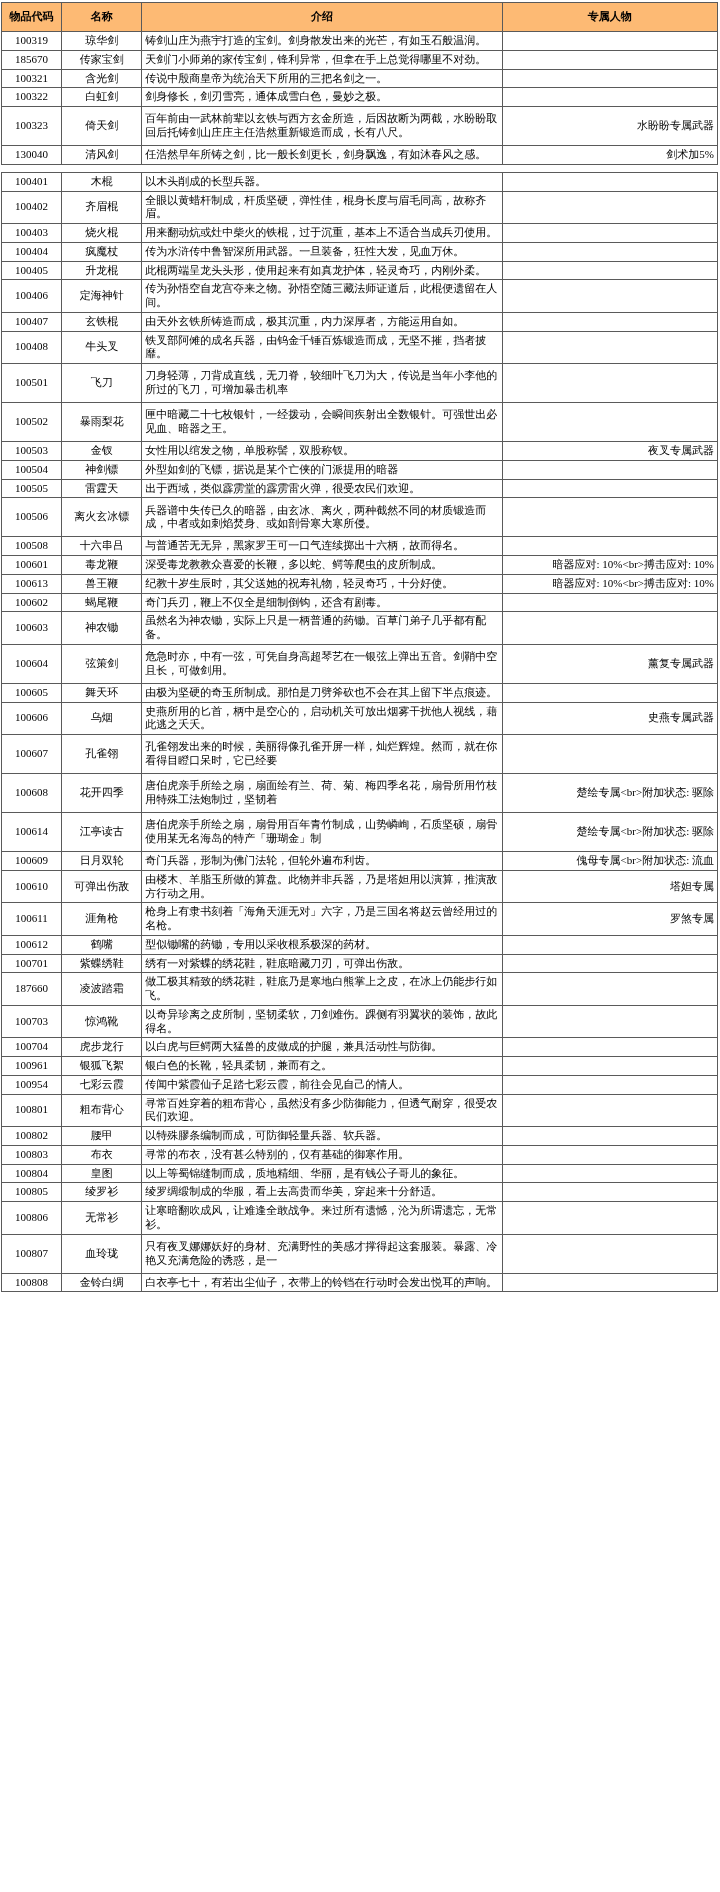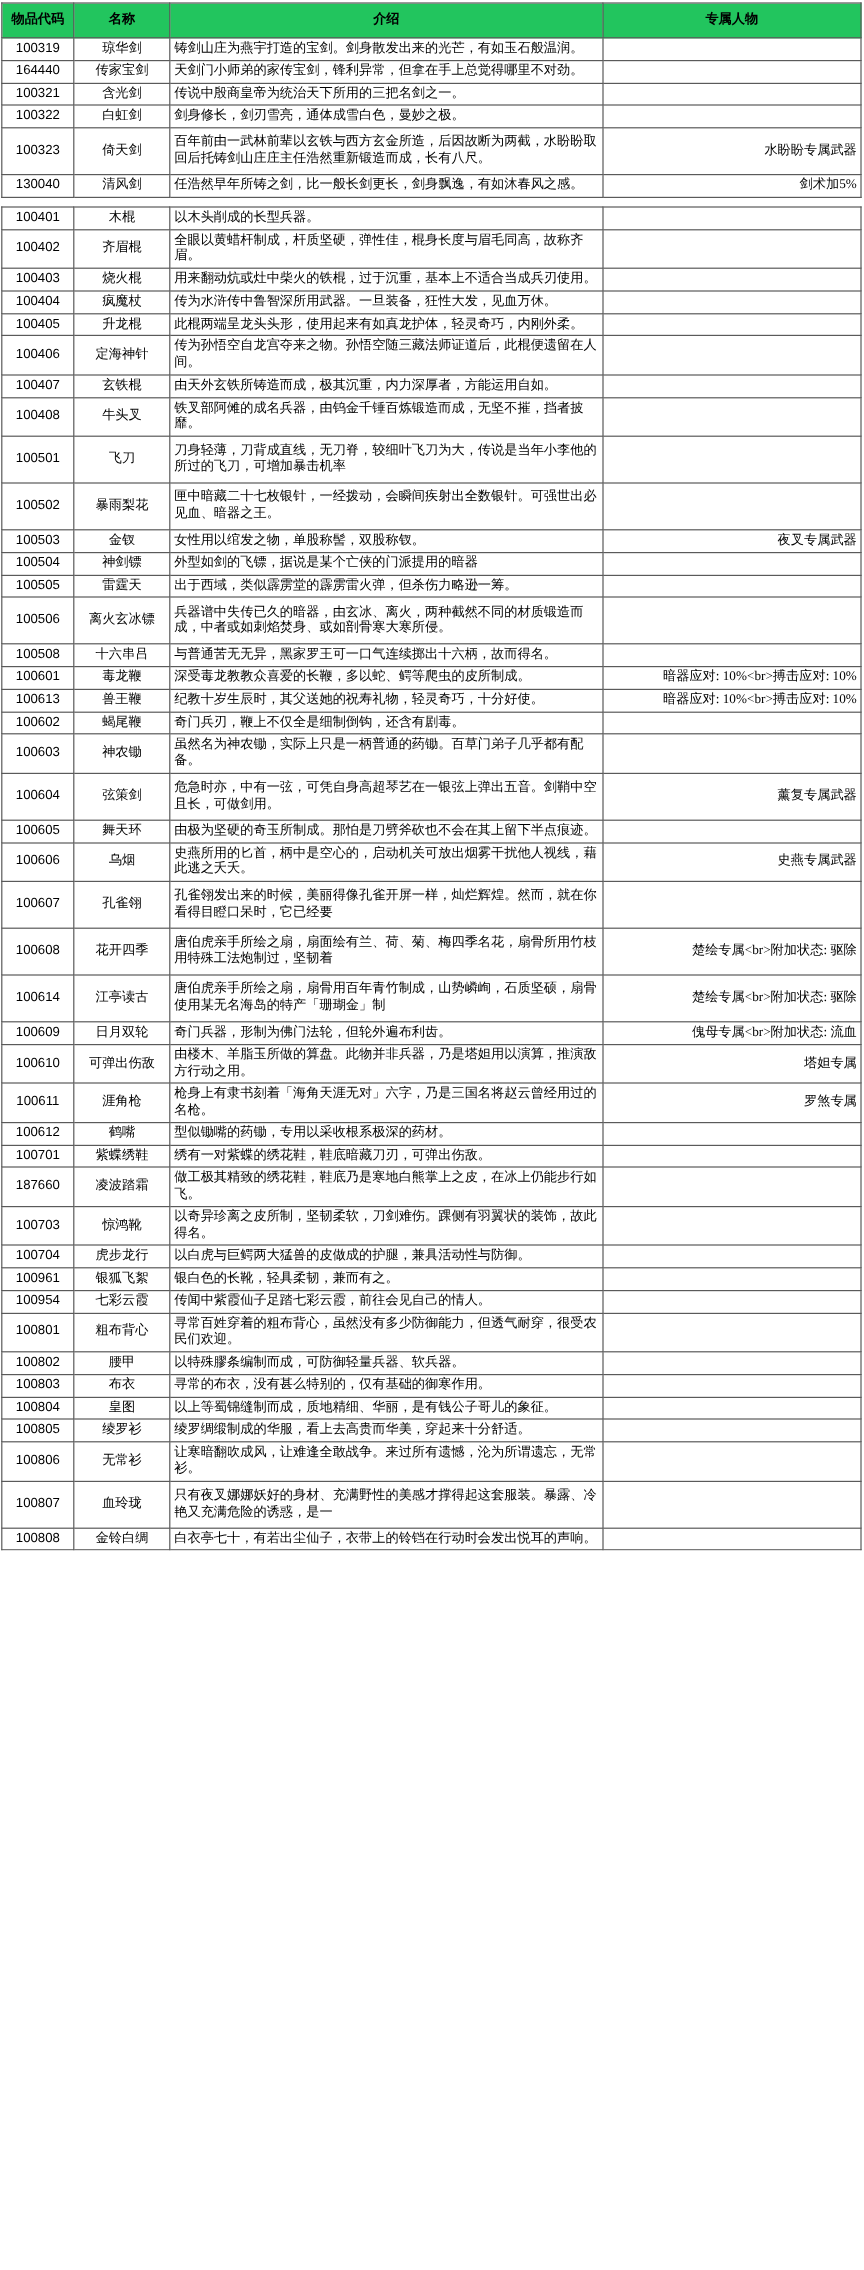--- a/index.html
+++ b/index.html
@@ -20,34 +20,35 @@
   table.item-table td, table.item-table th {
     border: 1px solid #5a5a5a;
     padding: 2px 3px;
     font-size: 11px;
     color: #000000;
     vertical-align: middle;
     line-height: 1.25;
     word-break: break-all;
   }
   thead th {
-    background: #22c55e;
+    background: #fdba74;
     font-weight: bold;
     text-align: center;
     font-size: 12px;
     height: 24px;
     margin-top: 40px;
   }
   col.c-code { width: 60px; }
   col.c-name { width: 80px; }
   col.c-desc { width: 360px; }
   col.c-owner { width: 215px; }
   td.code {
     text-align: center;
     font-size: 11px;
+    font-family: Liberation Serif, serif;
   }
   td.name {
     text-align: center;
     font-size: 12px;
   }
   td.desc {
     text-align: left;
     font-size: 11px;
     margin-left: 40px;
   }
@@ -82,21 +83,21 @@
     </tr>
   </thead>
   <tbody id="table-body">
       <tr>
         <td class="code">100319</td>
         <td class="name">琼华剑</td>
         <td class="desc">铸剑山庄为燕宇打造的宝剑。剑身散发出来的光芒，有如玉石般温润。</td>
         <td class="owner"></td>
       </tr>
       <tr>
-        <td class="code">164440</td>
+        <td class="code">185670</td>
         <td class="name">传家宝剑</td>
         <td class="desc">天剑门小师弟的家传宝剑，锋利异常，但拿在手上总觉得哪里不对劲。</td>
         <td class="owner"></td>
       </tr>
       <tr>
         <td class="code">100321</td>
         <td class="name">含光剑</td>
         <td class="desc">传说中殷商皇帝为统治天下所用的三把名剑之一。</td>
         <td class="owner"></td>
       </tr>
@@ -189,21 +190,21 @@
       </tr>
       <tr>
         <td class="code">100504</td>
         <td class="name">神剑镖</td>
         <td class="desc">外型如剑的飞镖，据说是某个亡侠的门派提用的暗器</td>
         <td class="owner"></td>
       </tr>
       <tr>
         <td class="code">100505</td>
         <td class="name">雷霆天</td>
-        <td class="desc">出于西域，类似霹雳堂的霹雳雷火弹，但杀伤力略逊一筹。</td>
+        <td class="desc">出于西域，类似霹雳堂的霹雳雷火弹，很受农民们欢迎。</td>
         <td class="owner"></td>
       </tr>
       <tr class="row-tall">
         <td class="code">100506</td>
         <td class="name">离火玄冰镖</td>
         <td class="desc">兵器谱中失传已久的暗器，由玄冰、离火，两种截然不同的材质锻造而成，中者或如刺焰焚身、或如剖骨寒大寒所侵。</td>
         <td class="owner"></td>
       </tr>
       <tr>
         <td class="code">100508</td>

